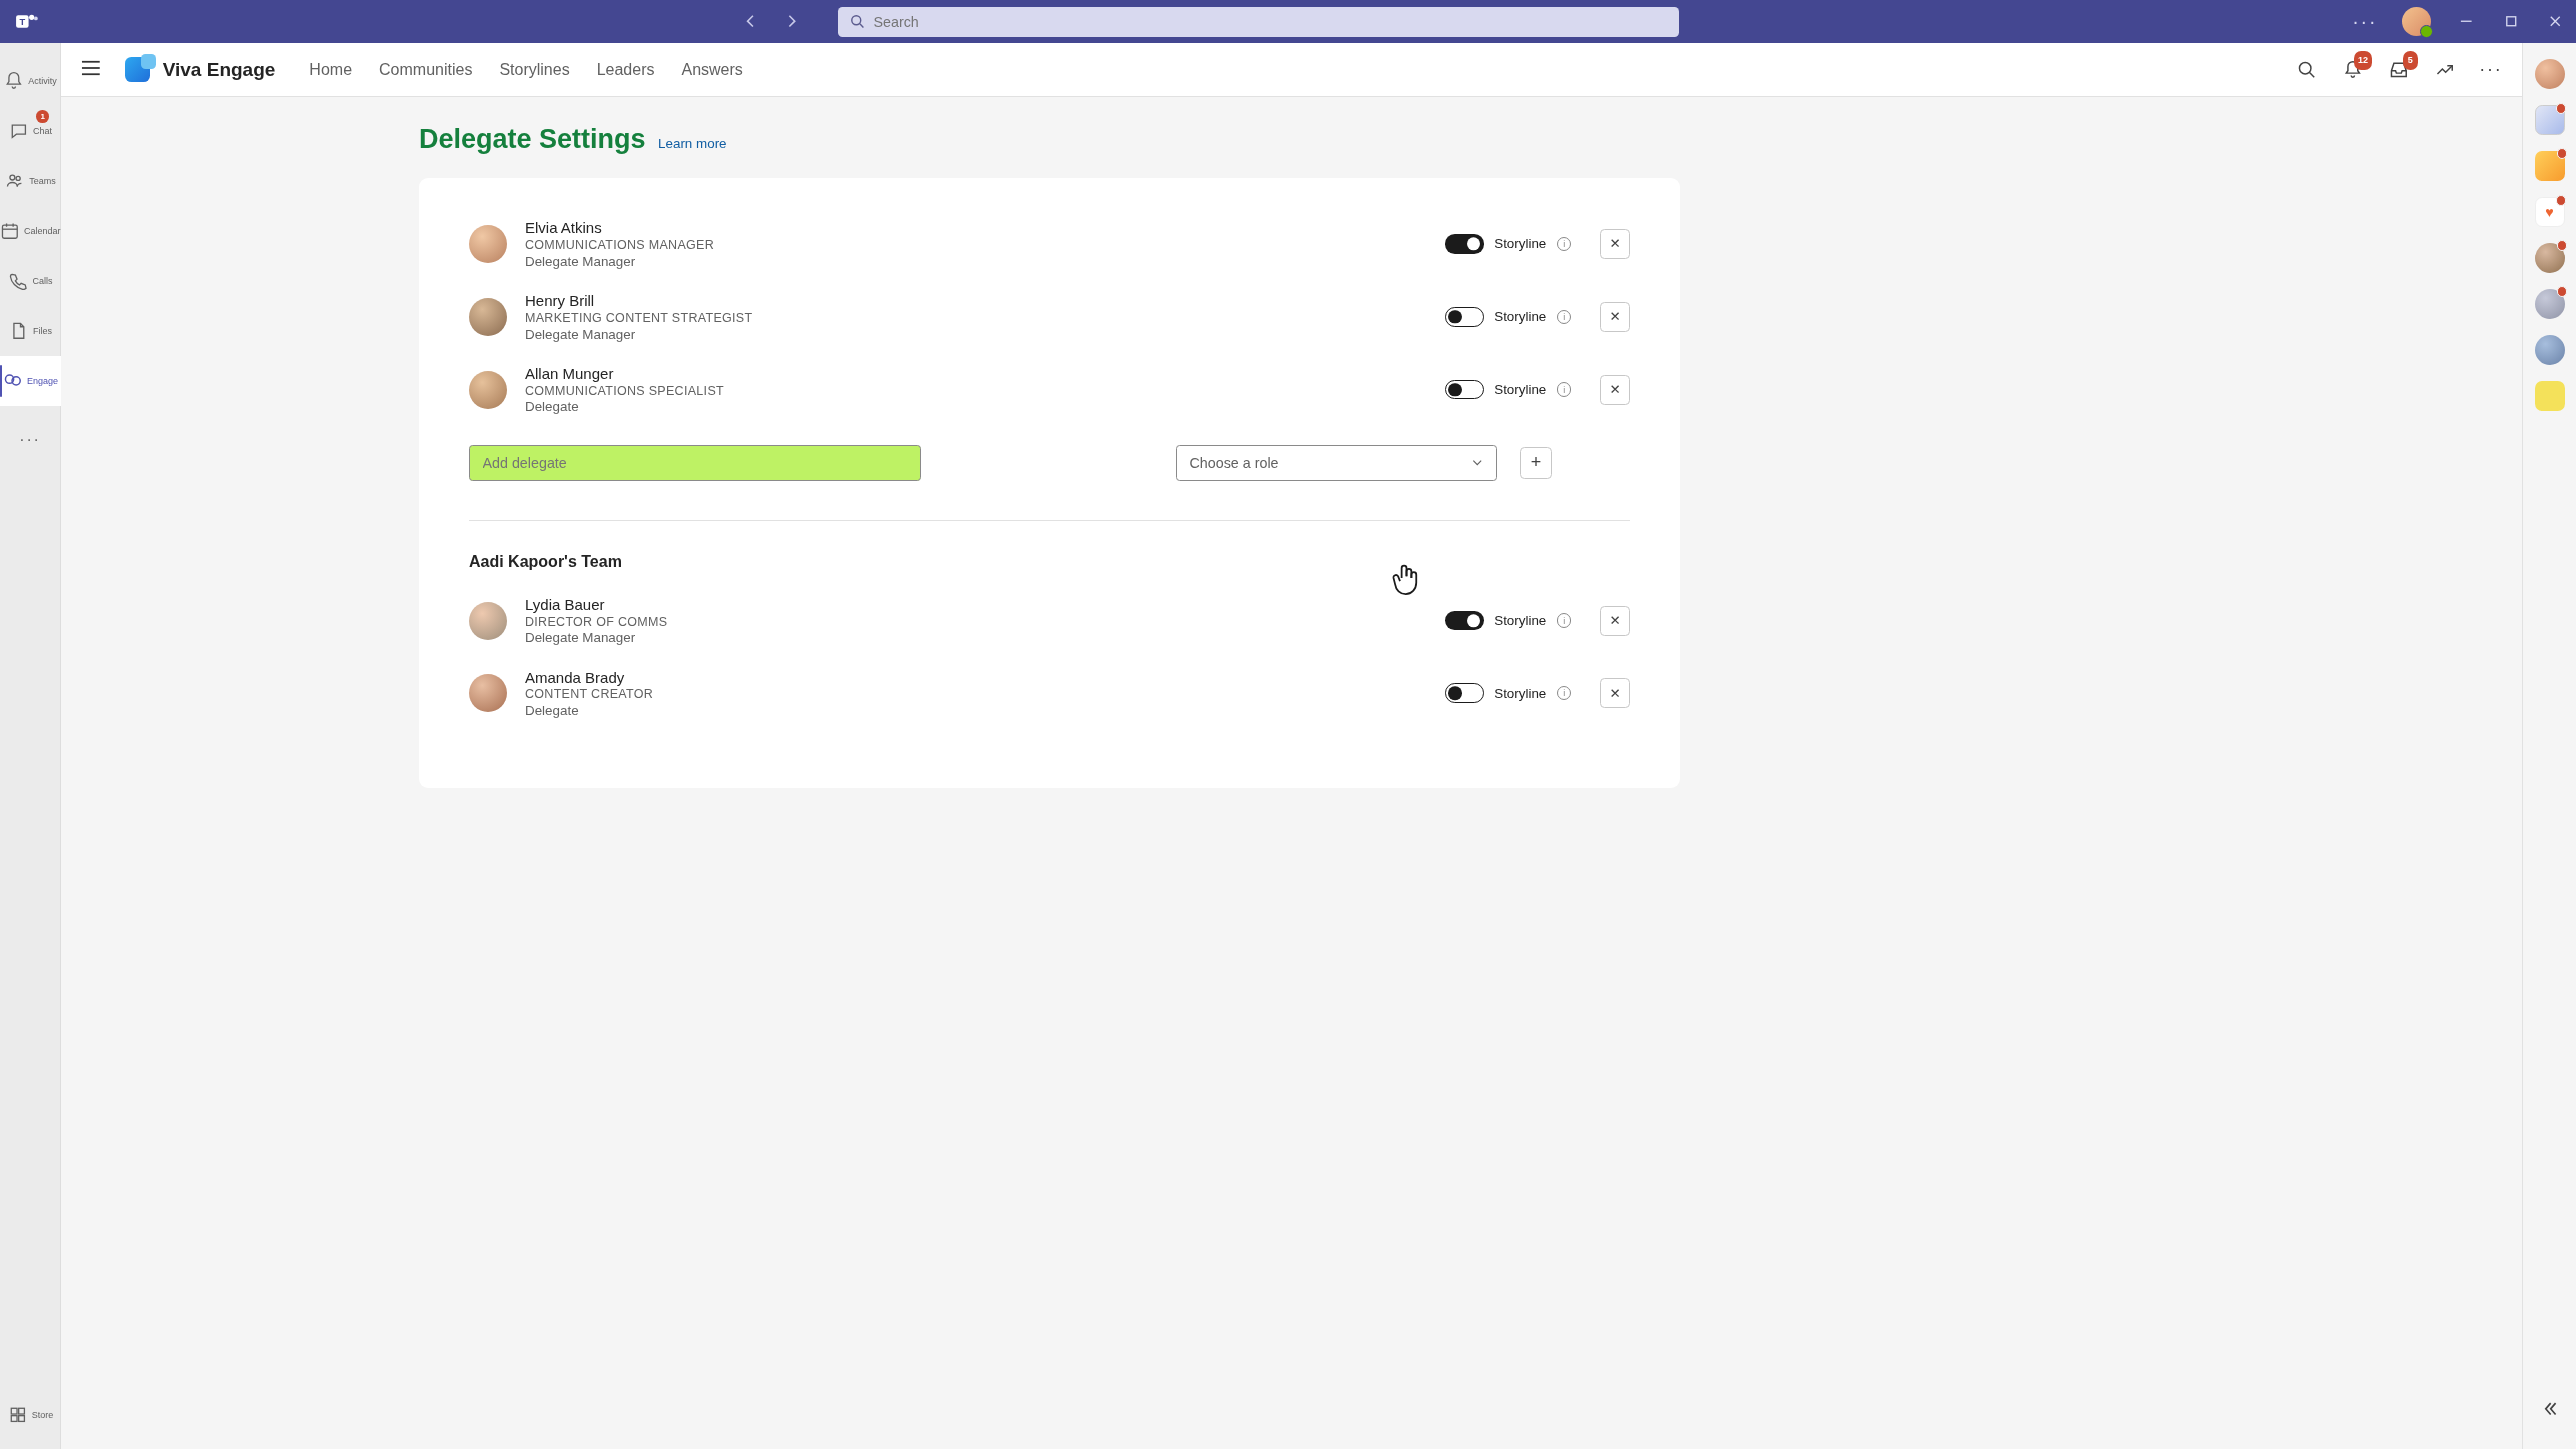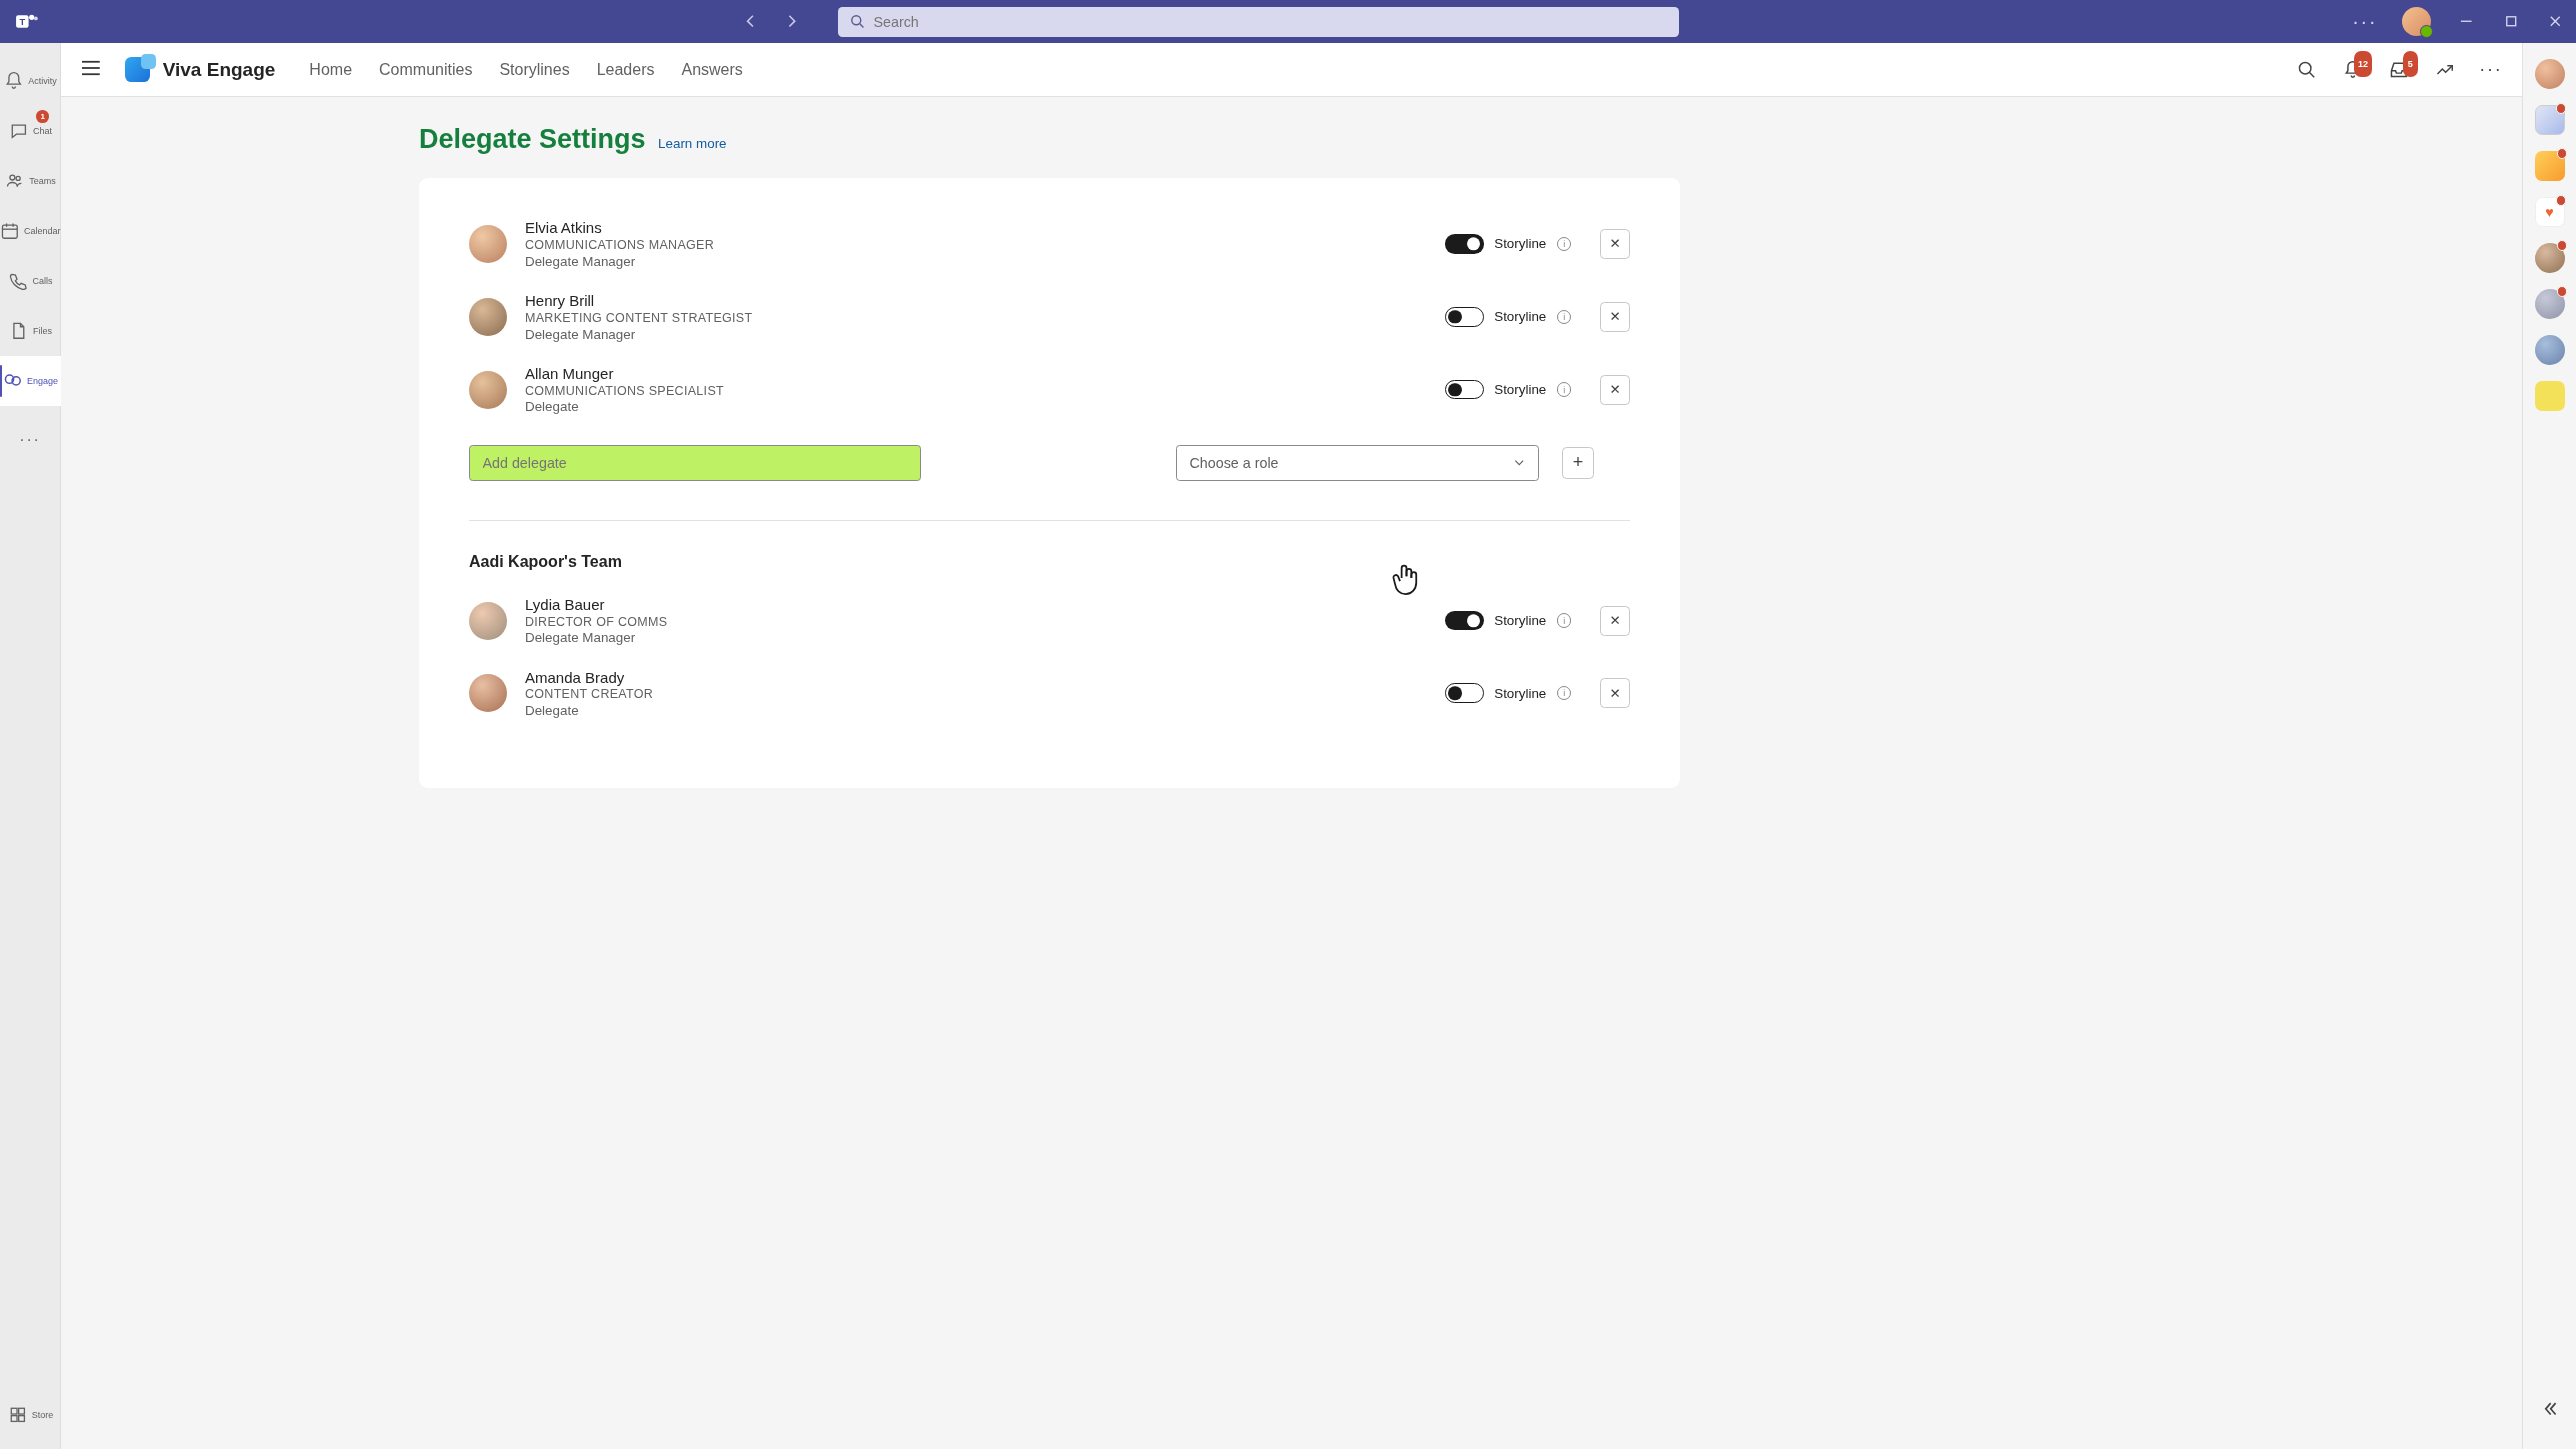--- a/index.html
+++ b/index.html
@@ -36,21 +36,21 @@
   .content-col { flex:1; display:flex; flex-direction:column; background:#f5f5f5; }
   .appbar { height: 54px; background:#fff; border-bottom:0.9px solid #e1e1e1; display:flex; align-items:center; padding: 0 19.7px; gap: 21.5px; }
   .hamburger { width:23px; cursor:pointer; color:#333; }
   .engage-logo { width:25px; height:25px; background: linear-gradient(135deg,#2ea8f0,#1f6fd9); border-radius:6.3px; position:relative; }
   .engage-logo::before { content:''; position:absolute; width:14.3px; height:14.3px; background:#6fc3f2; border-radius:4.5px; top:-2.7px; right:-5.4px; }
   .brand { font-size:19px; font-weight:700; color:#242424; margin-left:-9px; }
   .topnav { display:flex; gap: 27px; margin-left: 12.5px; }
   .topnav a { font-size:16px; color:#616161; text-decoration:none; cursor:pointer; }
   .appbar-right { margin-left:auto; display:flex; align-items:center; gap: 23px; color:#424242; }
   .appbar-right .ico-btn { position:relative; cursor:pointer; width:23px; height:23px; display:flex; align-items:center; justify-content:center; }
-  .pill-badge { position:absolute; top:-7.2px; right:-7.2px; background:#cc4a31; color:#fff; font-size:9px; min-width:14.3px; height:26px; border-radius:7.2px; display:flex; align-items:center; justify-content:center; padding:0 3.6px; font-weight:600; }
+  .pill-badge { position:absolute; top:-7.2px; right:-7.2px; background:#cc4a31; color:#fff; font-size:9px; min-width:14.3px; height:19px; border-radius:7.2px; display:flex; align-items:center; justify-content:center; padding:0 3.6px; font-weight:600; }
   
   
   .rightrail { width: 54px; background:#f5f5f5; border-left:0.9px solid #e1e1e1; display:flex; flex-direction:column; align-items:center; padding-top: 16px; gap: 16px; }
   .right-av { width:30px; height:30px; border-radius:50%; background:#cfcfcf; position:relative; cursor:pointer; }
   .right-app { width:30px; height:30px; border-radius:7.2px; position:relative; cursor:pointer; }
   .rdot { position:absolute; top:-2.7px; right:-2.7px; width:10.7px; height:10.7px; background:#cc4a31; border:1.8px solid #f5f5f5; border-radius:50%; }
   .right-collapse { margin-top:auto; margin-bottom:27px; cursor:pointer; color:#424242; }
   
   
   .page { flex:1; overflow:auto; padding: 27px 0 36px 0; position:relative; }
@@ -74,21 +74,21 @@
   .toggle.off { background:#fff; border:0.9px solid #1b1b1b; }
   .toggle .knob { position:absolute; width:13.4px; height:13.4px; border-radius:50%; top:50%; transform:translateY(-50%); }
   .toggle.on .knob { right:3.6px; background:#fff; }
   .toggle.off .knob { left:2.7px; background:#1b1b1b; }
   .tog-label { font-size:13.4px; color:#242424; }
   .info-ico { width:14.3px; height:14.3px; border:0.9px solid #888; border-radius:50%; display:flex; align-items:center; justify-content:center; font-size:9px; color:#888; cursor:pointer; }
   .rm-btn { width:30px; height:30px; border:0.9px solid #c7c7c7; border-radius:4.5px; display:flex; align-items:center; justify-content:center; cursor:pointer; color:#424242; font-size:13.4px; margin-left: 18px; }
   
   .add-row { display:flex; align-items:center; gap: 0; margin-top: 14.3px; }
   .add-input { width: 452px; height:36px; border:0.9px solid #8a8a8a; border-radius:3.6px; padding:0 12.5px; font-size:14.3px; color:#616161; outline:none; background:#bef264; }
-  .role-select { width: 363px; height:36px; border:0.9px solid #8a8a8a; border-radius:3.6px; background:#fff; display:flex; align-items:center; justify-content:space-between; padding:0 12.5px; font-size:14.3px; color:#616161; cursor:pointer; margin-left: 255px; }
+  .role-select { width: 321px; height:36px; border:0.9px solid #8a8a8a; border-radius:3.6px; background:#fff; display:flex; align-items:center; justify-content:space-between; padding:0 12.5px; font-size:14.3px; color:#616161; cursor:pointer; margin-left: 255px; }
   .add-btn { width:32px; height:32px; border:0.9px solid #c7c7c7; border-radius:4.5px; display:flex; align-items:center; justify-content:center; cursor:pointer; color:#424242; font-size:18px; margin-left: 23px; }
   
   .divider { height:0.9px; background:#e1e1e1; margin: 39px 0 32px 0; }
   
   .hand-cursor { position:absolute; left: 1326px; top: 463px; pointer-events:none; }
   
   .av-color-1 { background: radial-gradient(circle at 35% 30%, #f0c8a5, #b8805f); }
   .av-color-2 { background: radial-gradient(circle at 35% 30%, #d8b896, #8a6b50); }
   .av-color-3 { background: radial-gradient(circle at 35% 30%, #e6c19b, #a67a56); }
   .av-color-4 { background: radial-gradient(circle at 35% 30%, #eec9af, #9d8e7b); }

